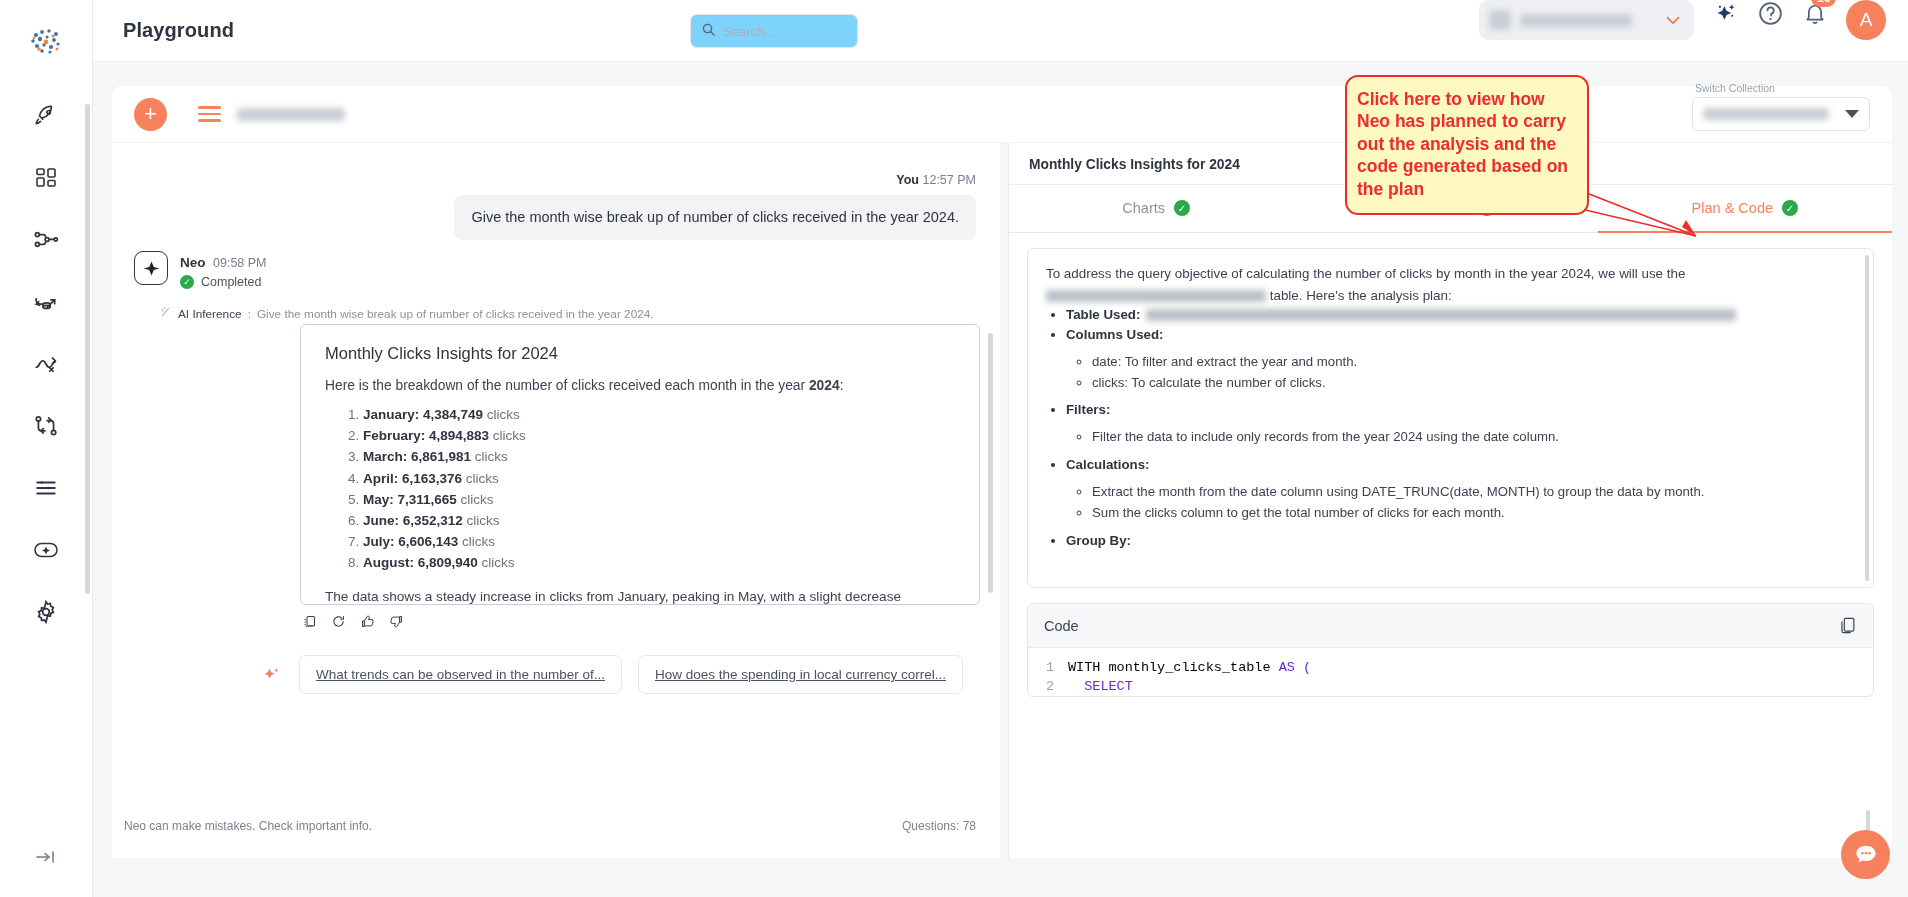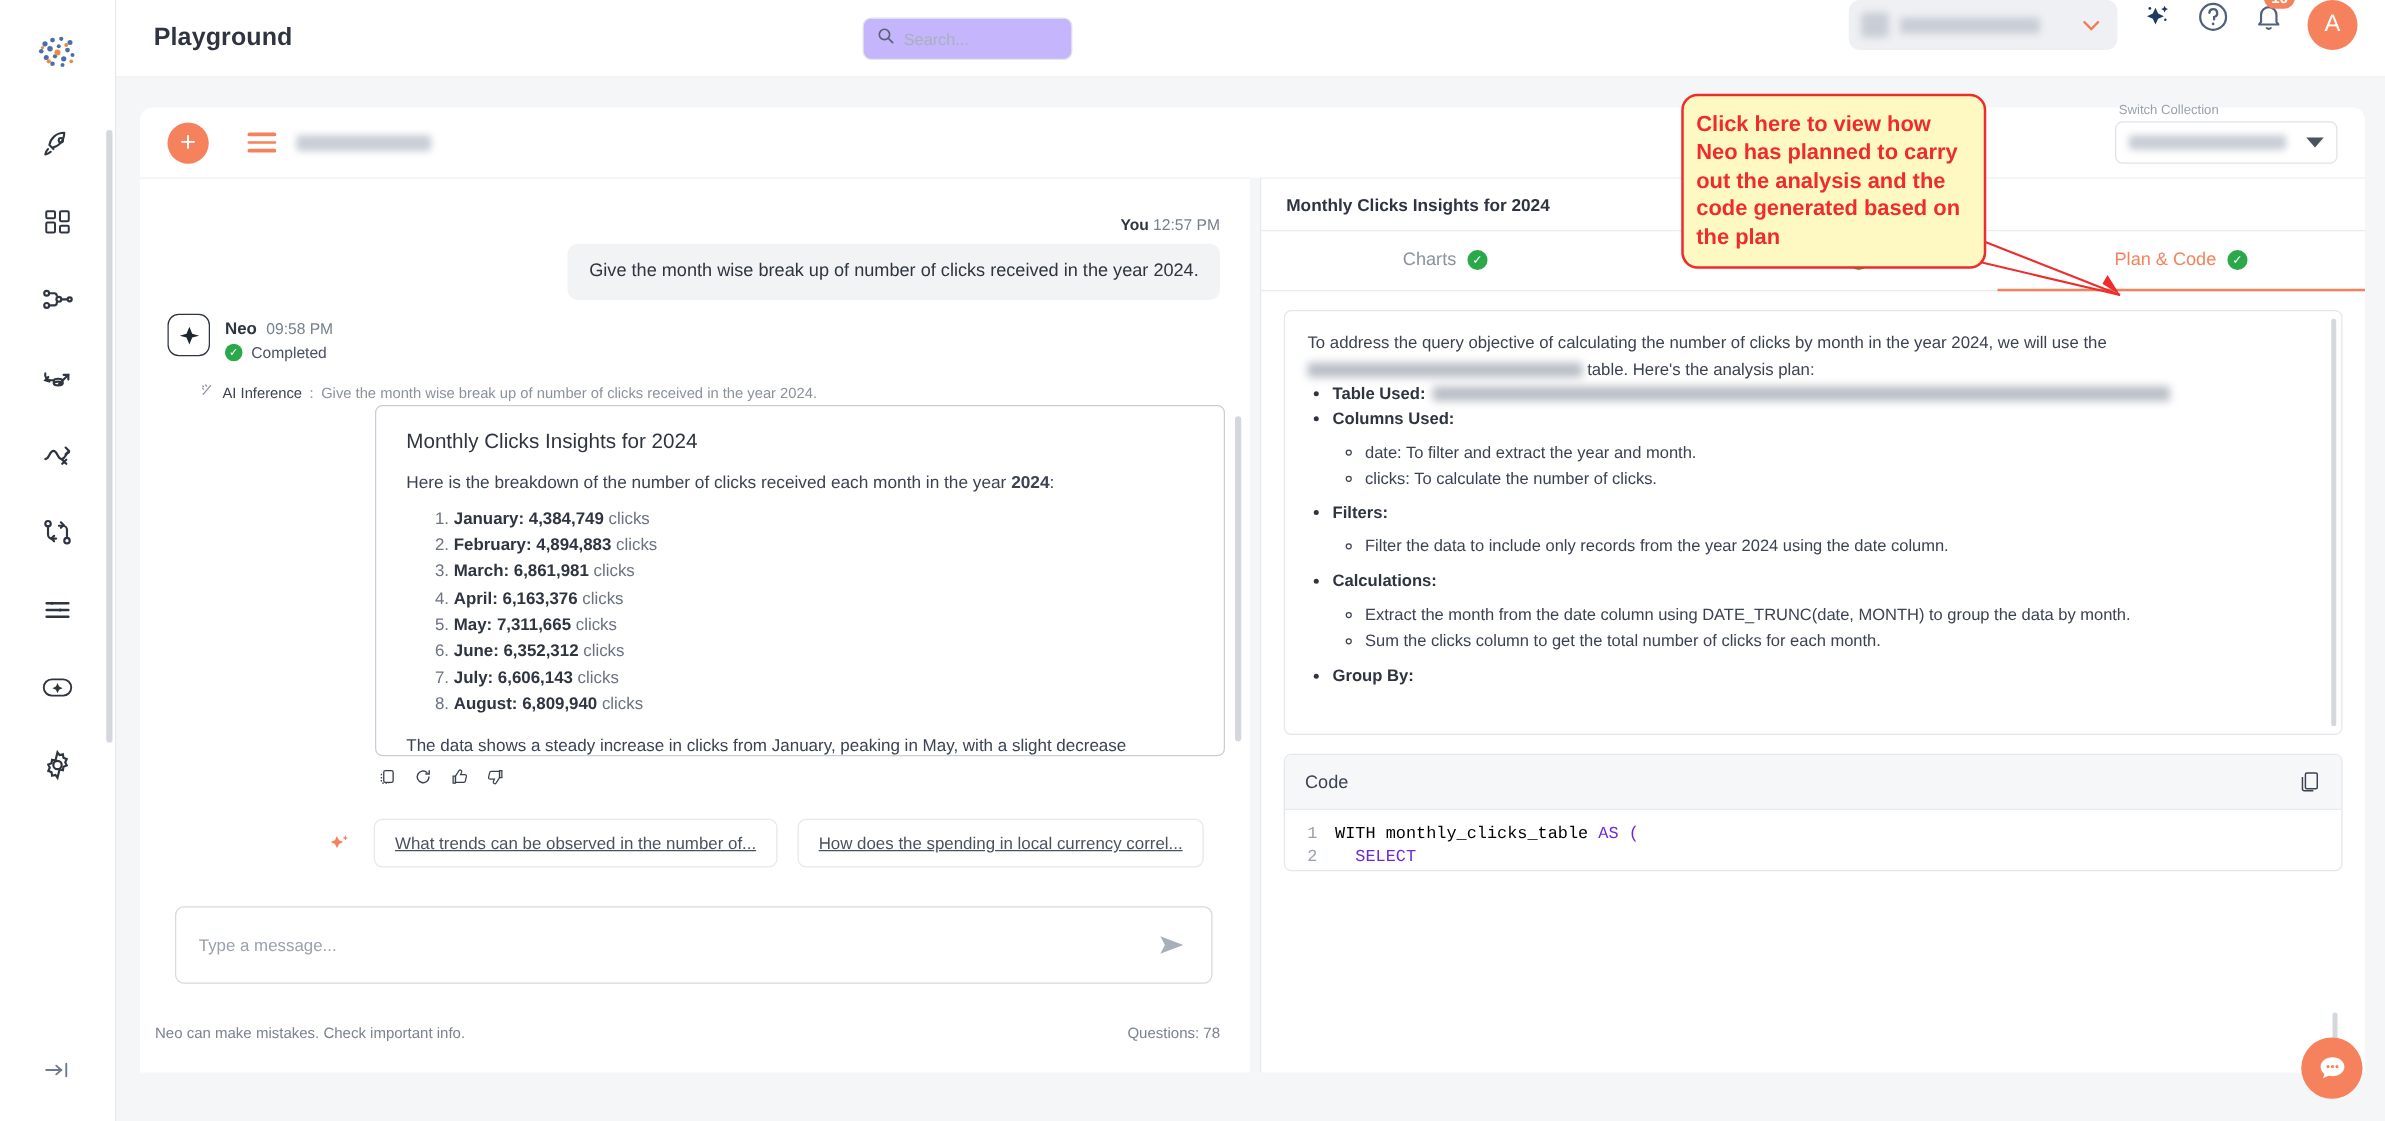--- a/index.html
+++ b/index.html
@@ -31,21 +31,21 @@
 
   
   .topbar {
     position: absolute; left: 93px; top: 0; width: 1815px; height: 62px;
     background: #ffffff; border-bottom: 1px solid #eceef1;
     display: flex; align-items: center;
   }
   .page-title { margin-left: 30px; font-size: 20px; font-weight: 600; color: #2e3440; letter-spacing: .1px; }
   .search-box {
     position: absolute; left: 597px; top: 14px; width: 168px; height: 34px;
-    border: 1px solid #e3e5e9; border-radius: 7px; background: #c4b5fd;
+    border: 1px solid #e3e5e9; border-radius: 7px; background: #7dd3fc;
     display: flex; align-items: center; padding: 0 10px; gap: 7px;
   }
   .search-box input {
     border: none; outline: none; font-size: 13px; color: #55606e;
     font-family: "Liberation Sans", sans-serif; width: 120px; background: transparent;
   }
   .search-box input::placeholder { color: #a9b0ba; }
 
   .hdr-right { position: absolute; right: 22px; top: 0; height: 62px; display: flex; align-items: flex-start; gap: 18px; }
   .org-pill {
@@ -482,28 +482,20 @@
     <span class="sug-spark">
       <svg width="23" height="23" viewBox="0 0 24 24" fill="#f5825c">
         <path d="M10 6l1.7 3.6L15.3 11l-3.6 1.7L10 16.3l-1.7-3.6L4.7 11l3.6-1.4z"></path>
         <path d="M17 5.5l.7 1.5 1.5.7-1.5.7-.7 1.5-.7-1.5-1.5-.7 1.5-.7z"></path>
       </svg>
     </span>
     <div class="sug-chip">What trends can be observed in the number of...</div>
     <div class="sug-chip">How does the spending in local currency correl...</div>
   </div>
 
-  <div class="composer">
-    <input placeholder="Type a message..." style="">
-    <span class="send-btn">
-      <svg width="26" height="26" viewBox="0 0 24 24" fill="#a8afb8">
-          <path d="M3 5.5l17 6.5L3 18.5l3.4-6.5z"></path>
-        </svg>
-    </span>
-  </div>
 
   <div class="foot-left">Neo can make mistakes. Check important info.</div>
   <div class="foot-right">Questions: 78</div>
 </div>
 
 <div class="right-panel">
   <div class="rp-title">Monthly Clicks Insights for 2024</div>
   <div class="rp-tabs" id="rp-tabs">
       <div class="rp-tab">
         <span>Charts</span>

